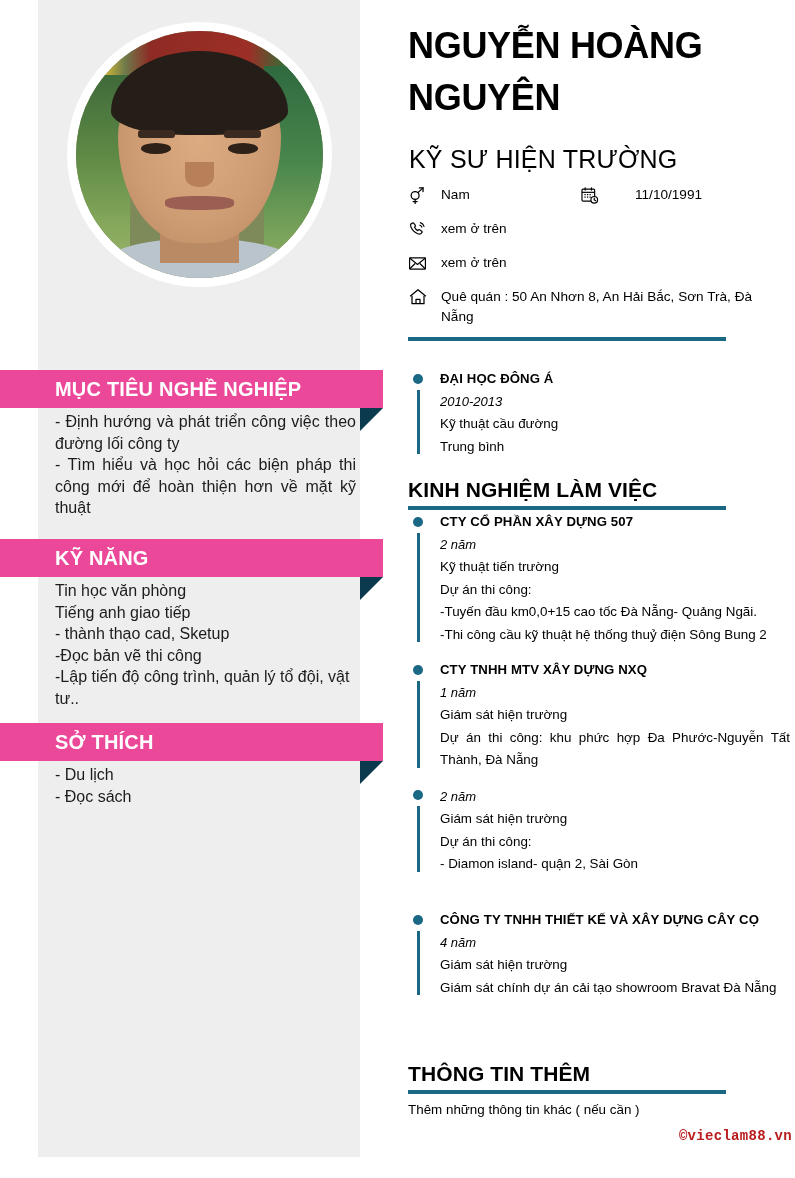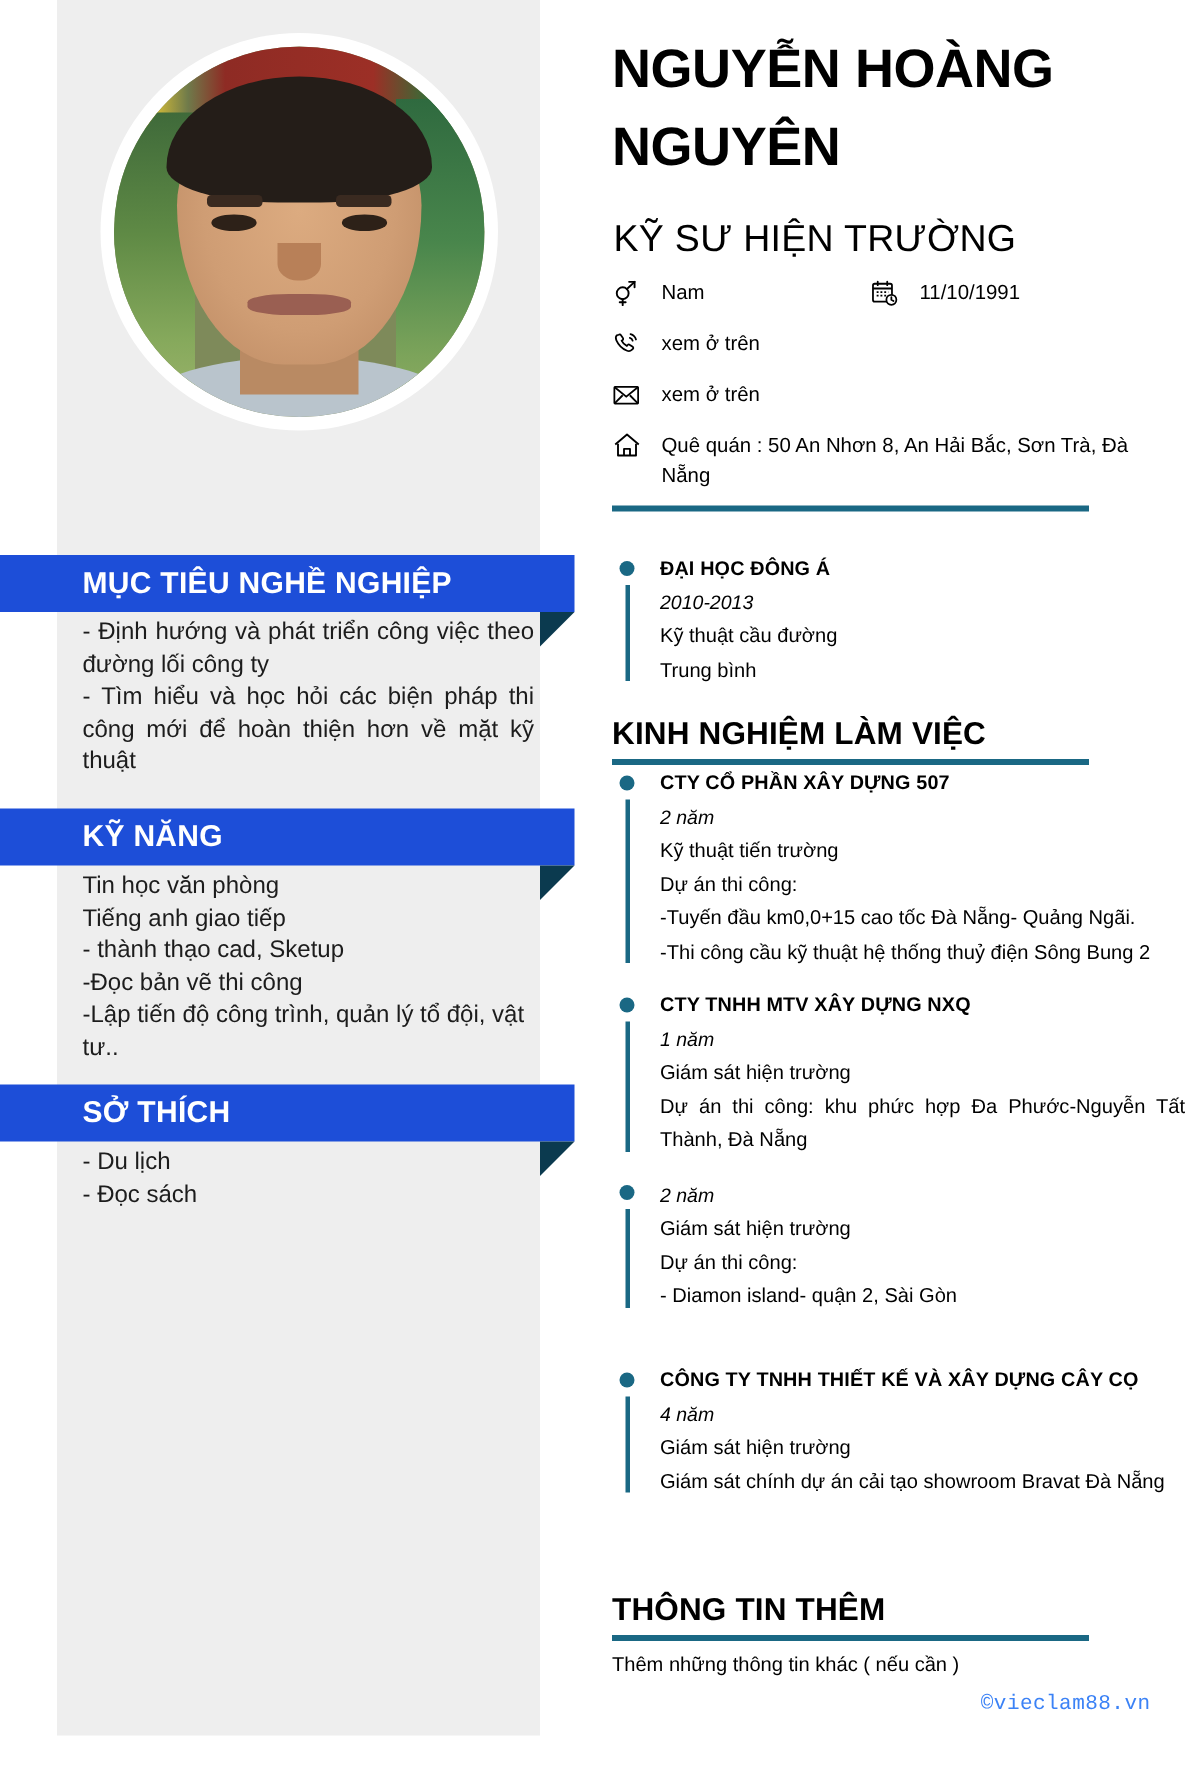--- a/index.html
+++ b/index.html
@@ -109,21 +109,21 @@
     position: absolute; left: 36%; top: 67%; width: 28%; height: 5.5%;
     background: #9a5f52; border-radius: 40%;
   }
 
   
   .side-section { position: absolute; left: 0; width: 400px; }
   .ribbon {
     position: relative;
     height: 38px;
     width: 383px;
-    background: #1d4ed8;
+    background: #ec4899;
     display: flex;
     align-items: center;
   }
   .ribbon-title {
     color: #ffffff;
     font-size: 20px;
     font-weight: bold;
     letter-spacing: 0.2px;
     margin-left: 55px;
     white-space: nowrap;
@@ -201,20 +201,21 @@
     line-height: 20px;
     padding-top: 1px;
     padding-left: 7px;
   }
   .contact-col2 {
     position: absolute;
     left: 172px;
     top: 0;
     display: flex;
     align-items: flex-start;
+    gap: 22px;
   }
   .addr-text { width: 325px; }
 
   
   .r-section-head {
     position: absolute;
     left: 8px;
     width: 318px;
   }
   .r-section-head .htext {
@@ -275,25 +276,26 @@
   .tl-line-text.just { text-align: justify; }
 
   #extra-note {
     position: absolute;
     left: 8px;
     font-size: 13.4px;
     line-height: 20px;
   }
   #watermark {
     position: absolute;
-    right: 28px;
+    right: 3px;
     font-family: "Liberation Mono", monospace;
     font-size: 14px;
-    color: #3b82f6;
+    color: #b91c1c;
     letter-spacing: 0.3px;
+    font-weight: bold;
   }
 </style>
 </head>
 <body>
 
 <div id="left-column">
   <div id="left-panel-bg"></div>
 
   <div id="photo-wrap">
     <div id="photo-ring"></div>

